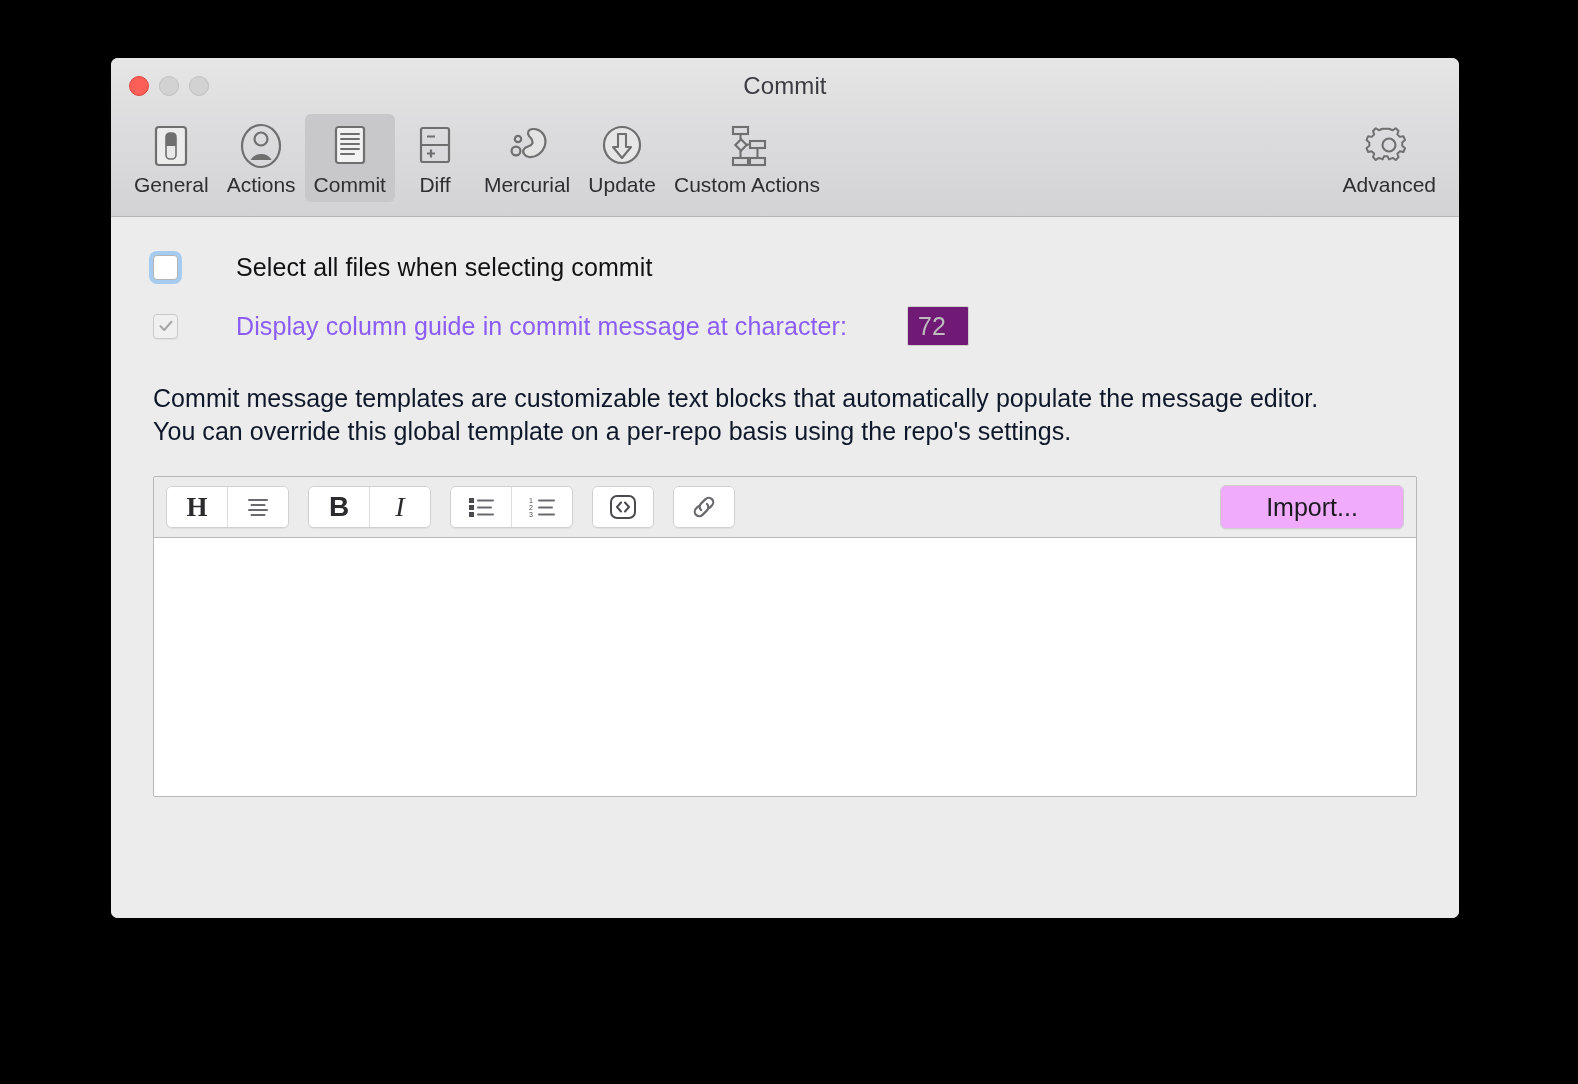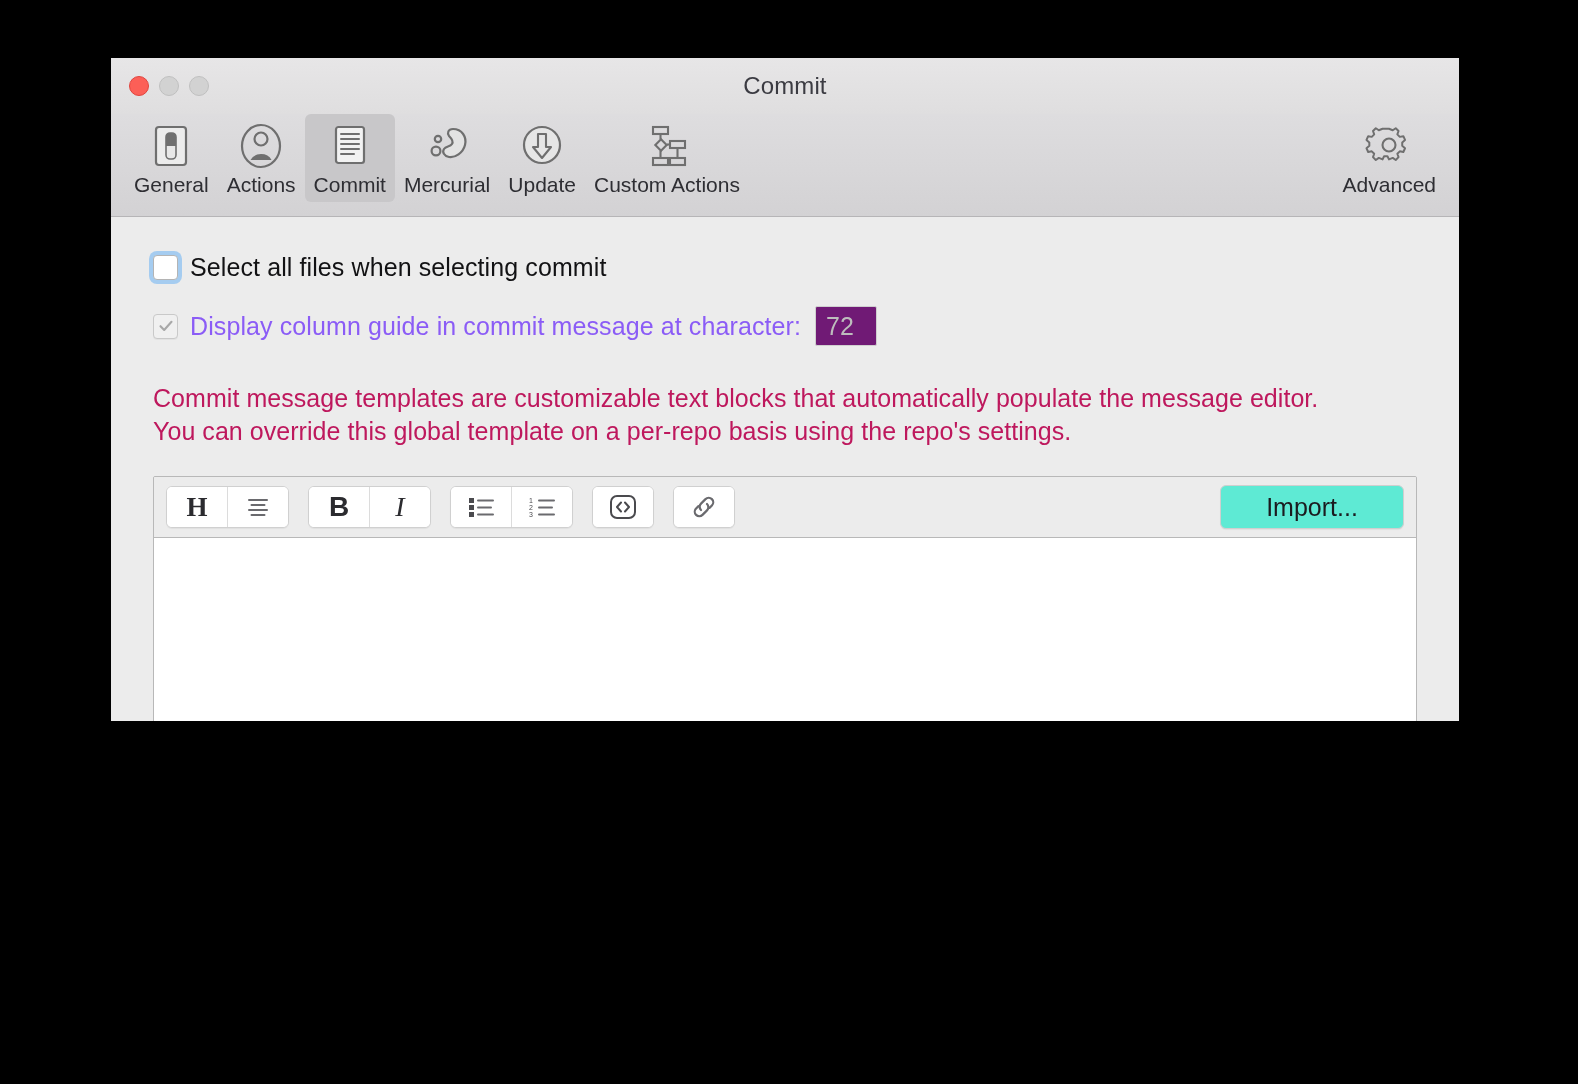--- a/index.html
+++ b/index.html
@@ -19,22 +19,22 @@
     height: 1084px;
     background: #000000;
   }
 
   
   .window {
     position: absolute;
     left: 111px;
     top: 58px;
     width: 1348px;
-    height: 663px;
-    border-radius: 0;
+    height: 860px;
+    border-radius: 7px;
     background: #ececec;
     box-shadow: 0 10px 40px rgba(0,0,0,0.55);
     overflow: hidden;
     display: flex;
     flex-direction: column;
   }
 
   
   .titlebar {
     position: relative;
@@ -129,20 +129,21 @@
     padding: 36px 42px 0 42px;
     box-sizing: border-box;
     position: relative;
   }
 
   
   .cb-row {
     display: flex;
     align-items: center;
     margin-bottom: 24px;
+    gap: 46px;
   }
 
   .cbox {
     width: 25px;
     height: 25px;
     flex: 0 0 25px;
     box-sizing: border-box;
     border-radius: 4px;
     background: #ffffff;
     border: 1px solid #b4b4b4;
@@ -185,21 +186,21 @@
     padding-left: 10px;
     font-size: 25px;
     color: #bdbdbd;
   }
 
   
   .desc {
     margin-top: 36px;
     font-size: 25px;
     line-height: 33px;
-    color: #be185d;
+    color: #0f172a;
     letter-spacing: 0.05px;
   }
 
   
   .editor {
     margin-top: 28px;
     border: 1px solid #b8b8b8;
     background: #ececec;
     border-radius: 2px;
     overflow: hidden;
@@ -231,21 +232,21 @@
     cursor: default;
   }
   .btn-group .fbtn + .fbtn {
     border-left: 1px solid #dcdcdc;
   }
   .ed-spacer { flex: 1 1 auto; }
   .import-btn {
     min-width: 150px;
     height: 42px;
     padding: 0 16px;
-    background: #5eead4;
+    background: #f0abfc;
     border: 1px solid #cfcfcf;
     border-radius: 6px;
     display: flex;
     align-items: center;
     justify-content: center;
     font-size: 25px;
     color: #1b1b1f;
     box-shadow: 0 1px 1px rgba(0,0,0,0.05);
     cursor: default;
   }
@@ -321,20 +322,32 @@
                 <line x1="13" y1="17" x2="31" y2="17"></line>
                 <line x1="13" y1="22" x2="31" y2="22"></line>
                 <line x1="13" y1="27" x2="31" y2="27"></line>
                 <line x1="13" y1="32" x2="26" y2="32"></line>
               </g>
             </svg>
           </div>
           <div class="tb-label">Commit</div>
         </div>
 
+        <div class="tb-item">
+          <div class="tb-icon">
+            <svg width="44" height="48" viewBox="0 0 44 48">
+              <rect x="8" y="6" width="28" height="34" rx="2" fill="none" stroke="#6f6f6f" stroke-width="2.2"></rect>
+              <line x1="8" y1="23" x2="36" y2="23" stroke="#6f6f6f" stroke-width="2.2"></line>
+              <line x1="14" y1="14.5" x2="22" y2="14.5" stroke="#6f6f6f" stroke-width="2.2"></line>
+              <line x1="14" y1="31.5" x2="22" y2="31.5" stroke="#6f6f6f" stroke-width="2.2"></line>
+              <line x1="18" y1="27.5" x2="18" y2="35.5" stroke="#6f6f6f" stroke-width="2.2"></line>
+            </svg>
+          </div>
+          <div class="tb-label">Diff</div>
+        </div>
 
 
         <div class="tb-item">
           <div class="tb-icon">
             <svg width="48" height="48" viewBox="0 0 48 48">
               <path d="M30 7 c9 0 14 8 12 16 c-2 8 -10 13 -16 12 c-5 -1 -7 -5 -5 -8 c2 -3 6 -2 8 -5 c2 -3 -1 -6 -3 -8 c-2 -3 -1 -7 4 -7 z" fill="#e3e3e3" stroke="#6f6f6f" stroke-width="2.2" stroke-linejoin="round"></path>
               <circle cx="15" cy="17" r="3.2" fill="none" stroke="#6f6f6f" stroke-width="2.2"></circle>
               <circle cx="13" cy="29" r="4.4" fill="none" stroke="#6f6f6f" stroke-width="2.2"></circle>
             </svg>
           </div>

